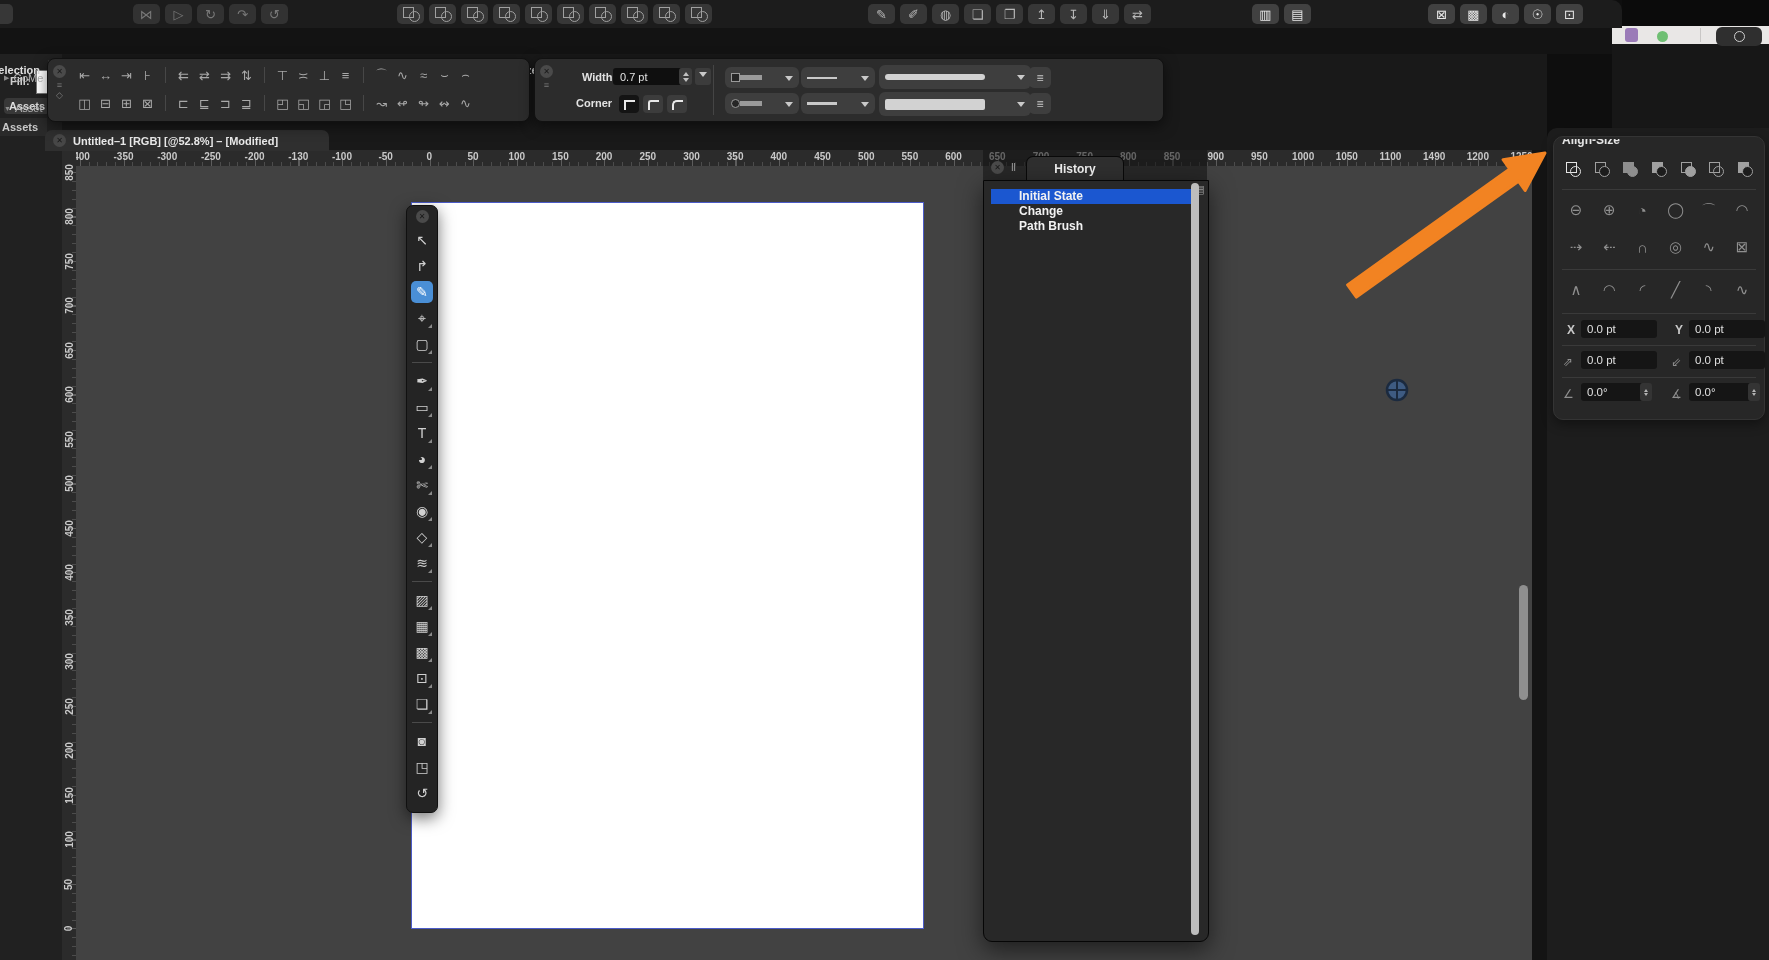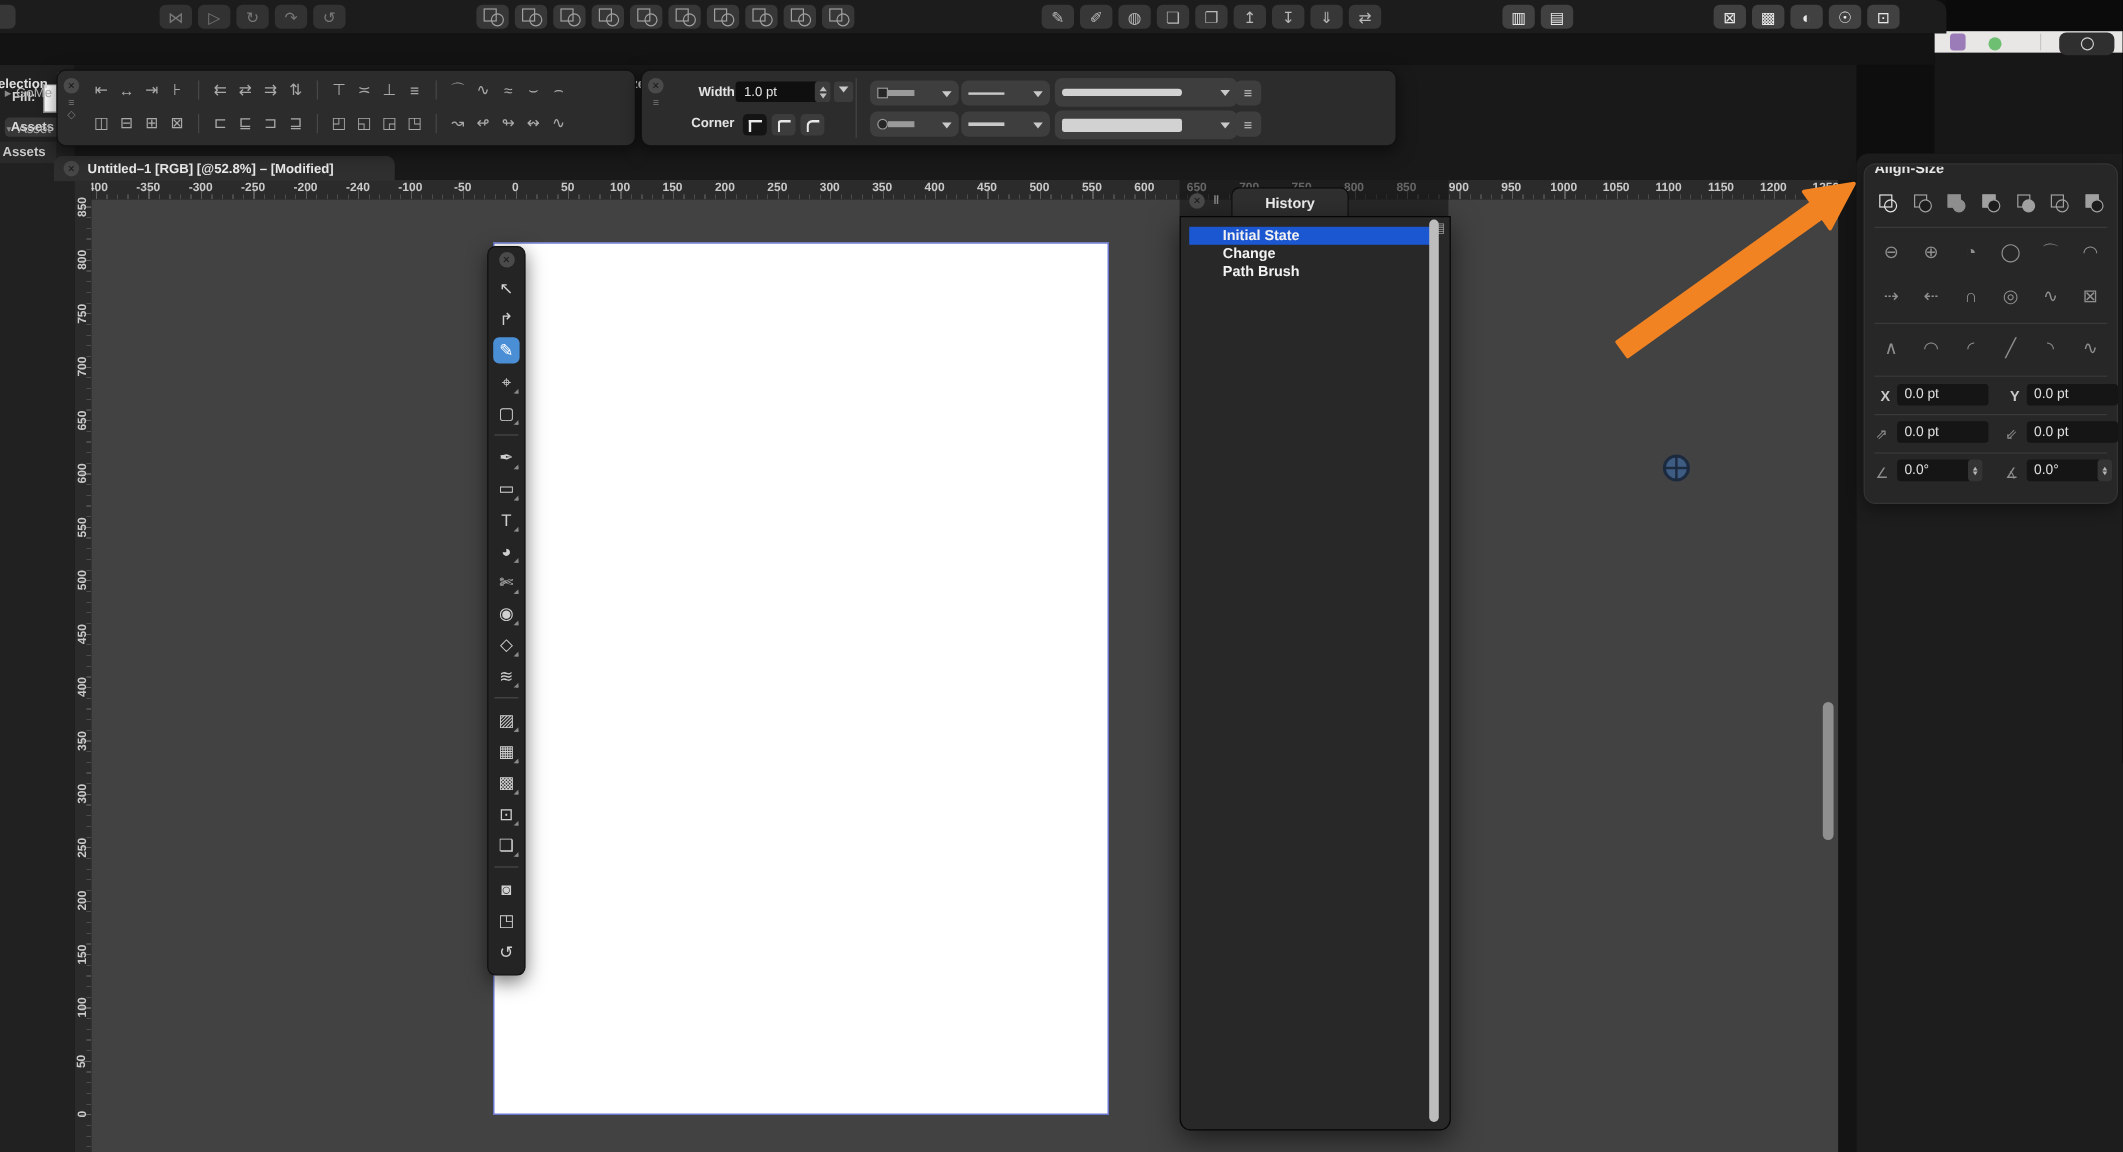--- a/index.html
+++ b/index.html
@@ -333,21 +333,21 @@
         <div class="gicon">∿</div>
       </div>
   </div>
 
   <div class="fpanel" style="left:534px;top:58px;width:628px;height:62px;">
     <div style="position:absolute;left:5px;top:6px;display:flex;flex-direction:column;align-items:center;gap:4px;">
       <div class="closebtn">✕</div>
       <div class="phandle">≡</div>
     </div>
     <span style="position:absolute;left:47px;top:12px;font-size:11px;font-weight:700;color:#e3e3e3;">Width</span>
-    <div class="ofield" style="left:78px;top:9px;width:62px;justify-content:flex-start;padding-left:7px;">1.0 pt</div>
+    <div class="ofield" style="left:78px;top:9px;width:62px;justify-content:flex-start;padding-left:7px;">0.7 pt</div>
     <div class="stepper" style="top:9px;left:144px;height:17px;"></div>
     <div style="position:absolute;left:160px;top:9px;width:16px;height:17px;background:#3c3c3c;border-radius:3px;display:flex;align-items:center;justify-content:center;">
       <span class="chev" style="margin-top:0;"></span>
     </div>
     <span style="position:absolute;left:41px;top:38px;font-size:11px;font-weight:700;color:#e3e3e3;">Corner</span>
     <div style="position:absolute;left:84px;top:36px;display:flex;gap:4px;">
       <div class="cnr sel"></div>
       <div class="cnr bev"></div>
       <div class="cnr rnd"></div>
     </div>
@@ -399,21 +399,21 @@
   <div class="abs" id="corner-sq"></div>
   <div class="abs" id="hruler">
     <div class="ticks"></div>
     <div class="labels">
 
     <div>-400</div>
         <div>-350</div>
         <div>-300</div>
         <div>-250</div>
         <div>-200</div>
-        <div>-240</div>
+        <div>-130</div>
         <div>-100</div>
         <div>-50</div>
         <div>0</div>
         <div>50</div>
         <div>100</div>
         <div>150</div>
         <div>200</div>
         <div>250</div>
         <div>300</div>
         <div>350</div>
@@ -425,21 +425,21 @@
         <div>650</div>
         <div>700</div>
         <div>750</div>
         <div>800</div>
         <div>850</div>
         <div>900</div>
         <div>950</div>
         <div>1000</div>
         <div>1050</div>
         <div>1100</div>
-        <div>1150</div>
+        <div>1490</div>
         <div>1200</div>
         <div>1250</div>
       </div>
   </div>
   <div class="abs" id="vruler">
     <div class="ticks"></div>
     <div class="labels">
 
     <div>
           <span>850</span>

